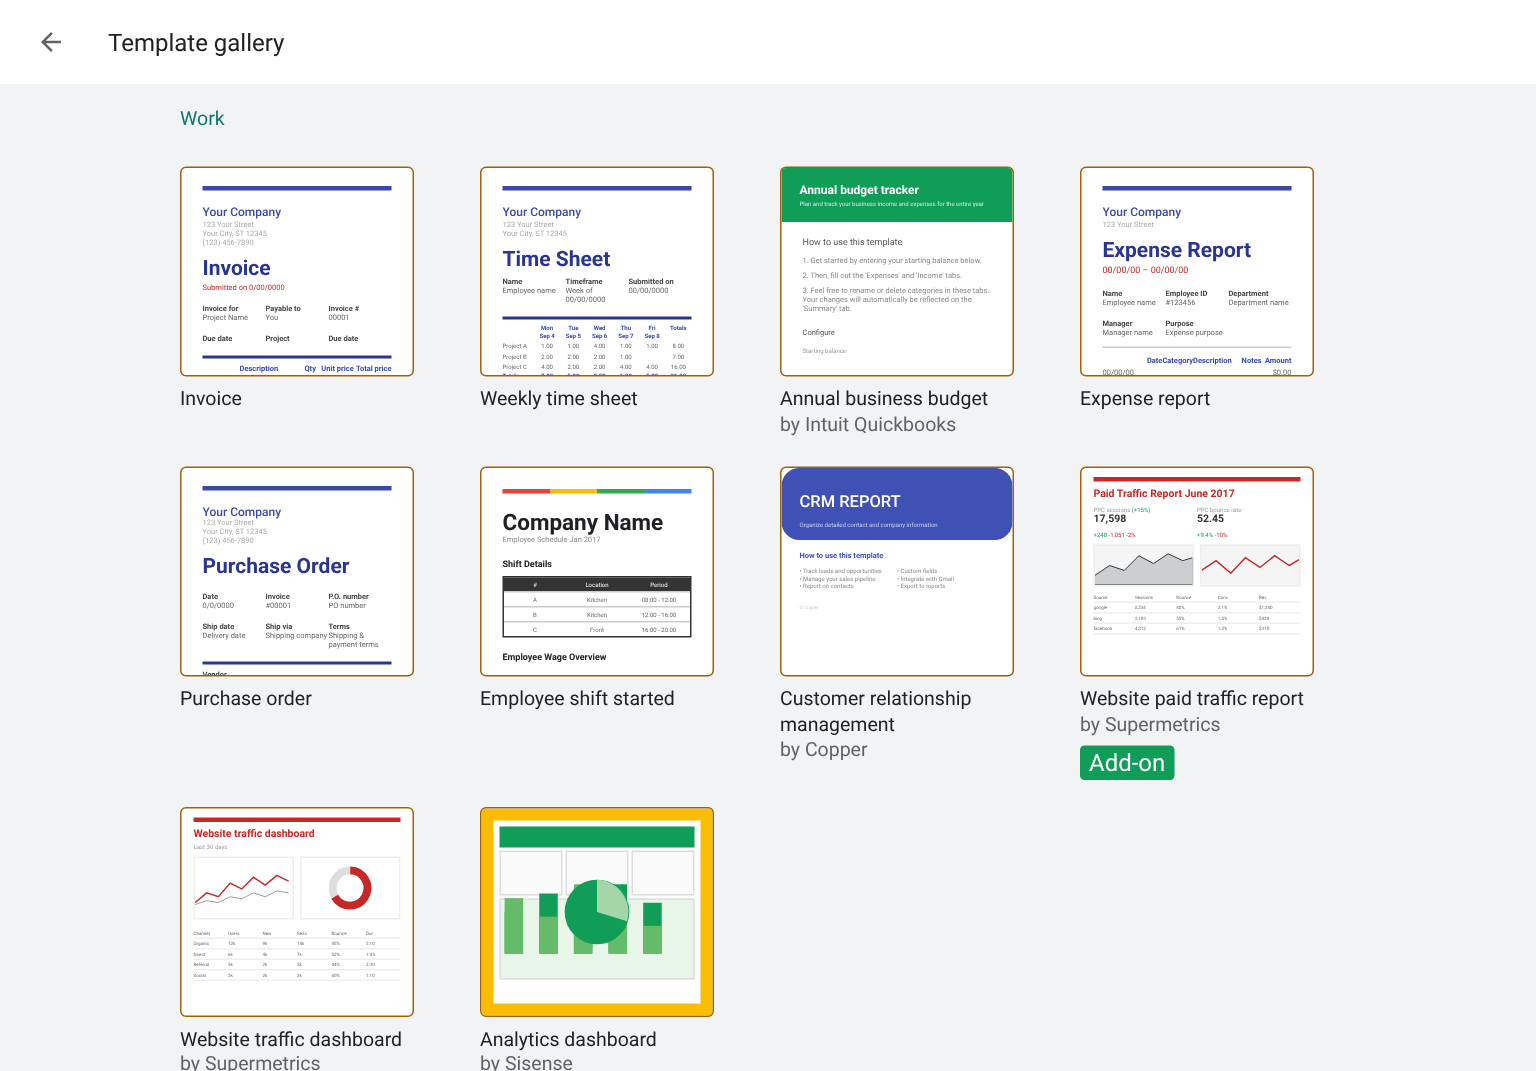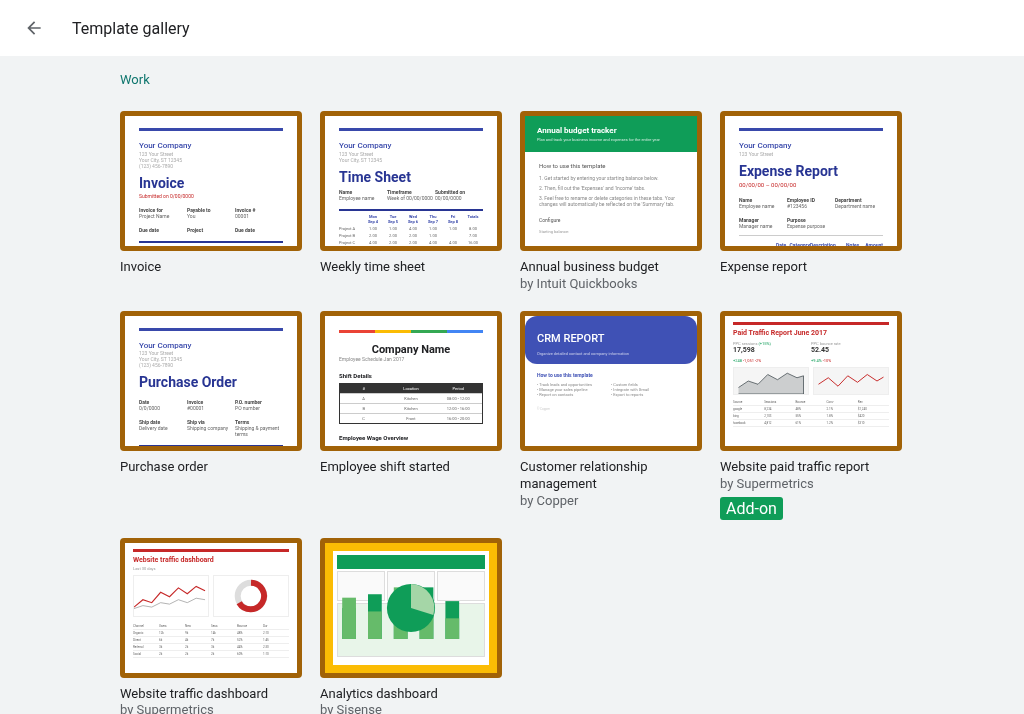--- a/index.html
+++ b/index.html
@@ -4,21 +4,21 @@
 <style>
   * { box-sizing: border-box; margin: 0; padding: 0; }
   html, body { width: 1024px; height: 714px; font-family: 'Google Sans', Roboto, Arial, sans-serif; background: #fff; color: #202124; }
   .header { height: 56px; display: flex; align-items: center; padding: 0 24px; background: #fff; }
   .back-icon { width: 20px; height: 20px; display: flex; align-items: center; justify-content: center; cursor: pointer; color: #5f6368; margin-right: 28px; }
   .header-title { font-size: 16px; color: #202124; font-weight: 400; }
   .main { background: #f1f3f4; padding: 12px 120px 40px 120px; min-height: 658px; }
   .section-title { font-size: 13px; color: #0f766e; margin-bottom: 24px; margin-top: 4px; }
   .grid { display: grid; grid-template-columns: repeat(4, 182px); gap: 18px; }
   .card { cursor: pointer; }
-  .thumb { width: 182px; height: 140px; background: #fff; border: 5px solid #a16207; border-radius: 4px; margin-bottom: 8px; overflow: hidden; position: relative; }
+  .thumb { width: 156px; height: 140px; background: #fff; border: 1px solid #a16207; border-radius: 4px; margin-bottom: 8px; overflow: hidden; position: relative; }
   .card-title { font-size: 13px; color: #202124; line-height: 1.3; }
   .card-byline { font-size: 13px; color: #5f6368; line-height: 1.3; }
   .badge { display: inline-block; background: #0f9d58; color: #fff; font-size: 16px; padding: 2px 6px; border-radius: 3px; margin-top: 4px; }
 
   
   .pv { padding: 12px 14px; font-size: 6px; line-height: 1.2; color: #999; }
   .pv-bluebar { height: 3px; background: #3949ab; margin-bottom: 10px; }
   .pv-company { color: #3949ab; font-size: 8px; font-weight: 500; }
   .pv-tiny { font-size: 5px; color: #aaa; }
   .pv-heading { font-size: 14px; font-weight: 700; color: #283593; margin: 6px 0 2px 0; }
@@ -55,21 +55,21 @@
   .ex-red { color: #c62828; font-size: 6px; }
   .ex-rule { border-top: 1px solid #ccc; margin: 6px 0; }
 
   
   .es { padding: 14px; }
   .es-multi { height: 3px; display: flex; margin-bottom: 10px; }
   .es-multi span:nth-child(1){flex:1;background:#ea4335;}
   .es-multi span:nth-child(2){flex:1;background:#fbbc04;}
   .es-multi span:nth-child(3){flex:1;background:#34a853;}
   .es-multi span:nth-child(4){flex:1;background:#4285f4;}
-  .es-title { font-size: 11px; font-weight: 700; color: #202124; text-align: center; }
+  .es-title { font-size: 15px; font-weight: 700; color: #202124; }
   .es-sub { font-size: 5px; color: #888; }
   .es-sec { font-size: 6px; font-weight: 700; color: #202124; margin-top: 10px; }
   .es-tbl { margin-top: 4px; border: 1px solid #333; width: 100%; }
   .es-tbl-h { display:flex; background:#333; color:#fff; font-size:4px; }
   .es-tbl-h span { flex:1; padding:2px; text-align:center; }
   .es-tbl-r { display:flex; font-size:4px; border-top:1px solid #ccc; }
   .es-tbl-r span { flex:1; padding:2px; text-align:center; color:#666; }
   .es-bar { height: 6px; background:#333; margin-top:10px; }
 
   

